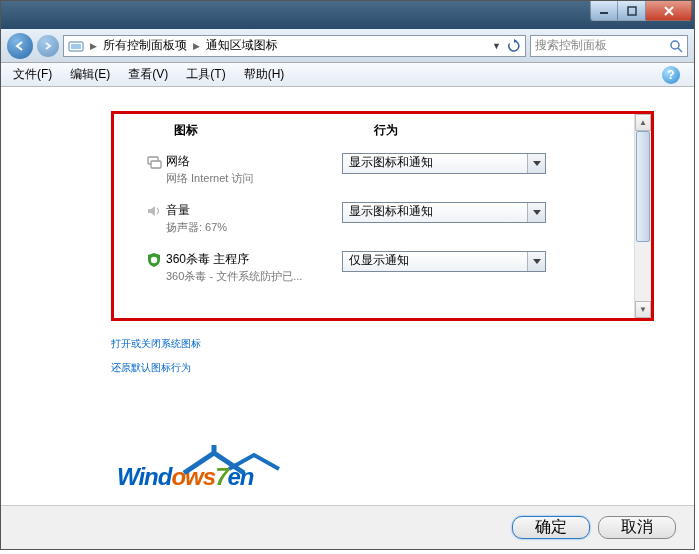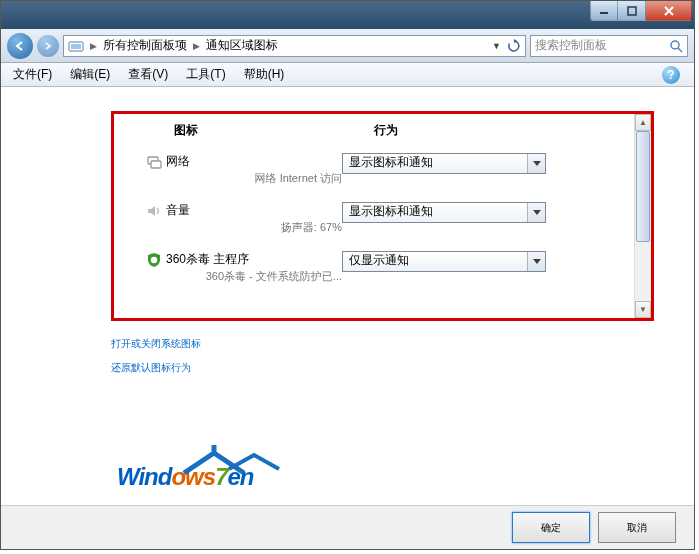--- a/index.html
+++ b/index.html
@@ -40,35 +40,35 @@
 .scrollbar .track { position: absolute; top: 17px; bottom: 17px; left: 0; right: 0; }
 .scrollbar .thumb { position: absolute; top: 0; height: 65%; left: 1px; right: 1px; background: linear-gradient(90deg,#e8eef6,#c2d4e8); border: 1px solid #8ca8c8; border-radius: 2px; }
 .scrollbar .arr.bot { position: absolute; bottom: 0; left: 0; right: 0; }
 
 .cols { display: flex; font-weight: bold; font-size: 12px; margin-bottom: 14px; padding-left: 32px; }
 .cols .c1 { width: 200px; }
 .row { display: flex; align-items: flex-start; margin-bottom: 16px; }
 .row .ic { width: 24px; display: flex; justify-content: center; padding-top: 1px; }
 .row .txt { width: 176px; }
 .row .txt .t1 { font-size: 12px; color: #000; }
-.row .txt .t2 { font-size: 11px; color: #777; margin-top: 1px; text-align: right; }
+.row .txt .t2 { font-size: 11px; color: #777; margin-top: 1px; }
 .select { width: 204px; height: 21px; border: 1px solid #7a8a9a; background: linear-gradient(#fff,#eef2f6); display: flex; align-items: flex-start; padding: 0 6px; font-size: 12px; position: relative; }
 .select .dd { position: absolute; right: 0; top: 0; bottom: 0; width: 18px; border-left: 1px solid #a8b4c0; display: flex; align-items: center; justify-content: center; background: linear-gradient(#f4f6fa,#dde4ec); }
 
 .links { margin-top: 16px; }
 .links a { color: #0066cc; font-size: 10px; display: block; margin-bottom: 10px; text-decoration: none; }
 
 .logo { position: absolute; left: 116px; bottom: 58px; font-size: 24px; font-weight: bold; font-style: italic; letter-spacing: -1px; font-family: Arial, sans-serif; }
 .logo .w { color: #0060c0; }
 .logo .o1 { color: #e06000; }
 .logo .o2 { color: #60a020; }
 .logo .roof { position: absolute; top: -18px; left: 62px; }
 
 .footer { position: absolute; bottom: 0; left: 0; right: 0; height: 44px; background: #f0f0f0; border-top: 1px solid #ccc; display: flex; align-items: center; justify-content: flex-end; padding-right: 18px; gap: 8px; }
-.btn { min-width: 78px; height: 31px; background: linear-gradient(#f8f8f8,#e0e0e0); border: 1px solid #888; border-radius: 0; font-size: 10px; display: flex; align-items: center; justify-content: center; }
+.btn { min-width: 78px; height: 23px; background: linear-gradient(#f8f8f8,#e0e0e0); border: 1px solid #888; border-radius: 10px; font-size: 16px; display: flex; align-items: center; justify-content: center; }
 .btn.primary { border: 1px solid #2a7ac8; box-shadow: 0 0 2px #4a9ae8; }
 </style>
 </head>
 <body>
 
 <div class="window">
 
   <div class="titlebar">
     <div class="win-btns">
       <div class="wbtn min">

